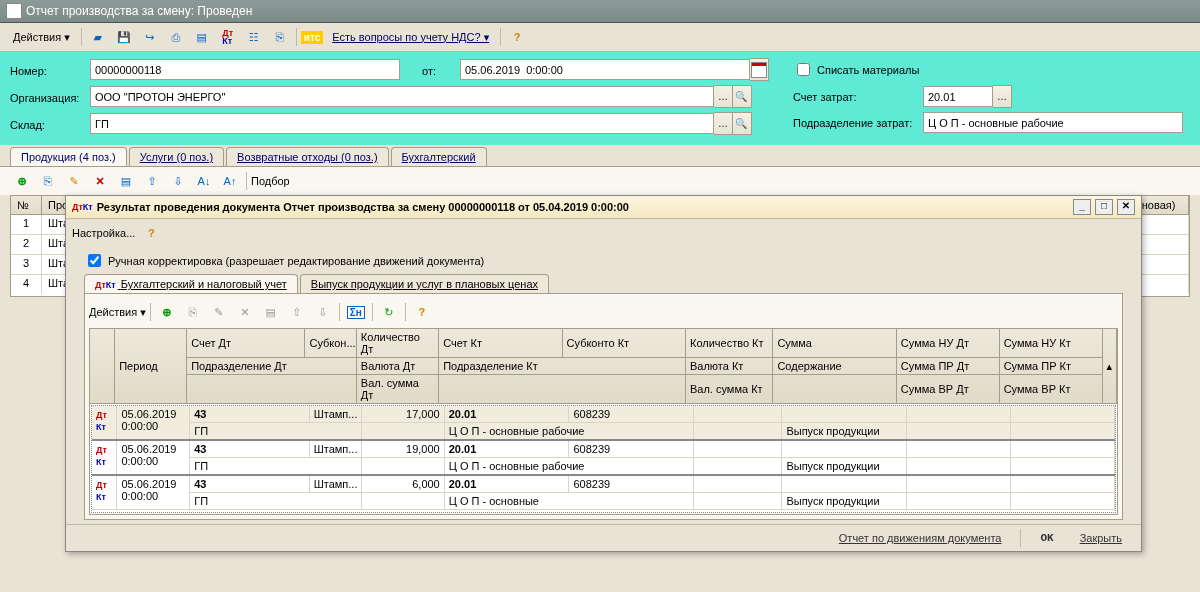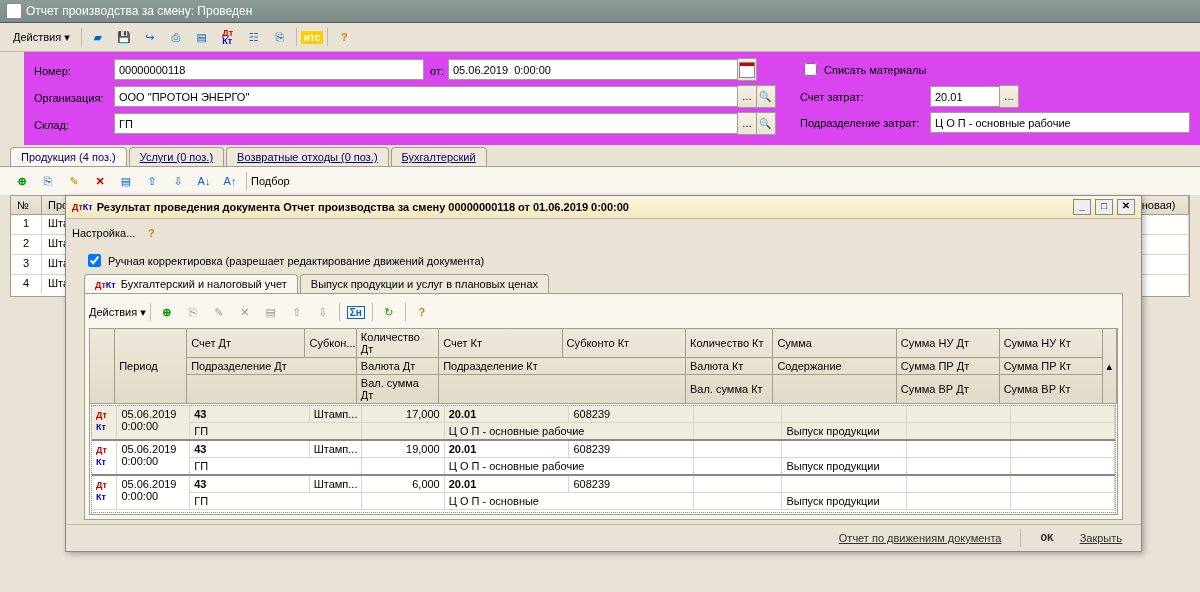--- a/index.html
+++ b/index.html
@@ -3,21 +3,21 @@
 <meta charset="utf-8">
 <style>
 html,body{margin:0;padding:0;font-family:Tahoma,Arial,sans-serif;font-size:11px;color:#000;background:#e8e3d5;height:100%;}
 .window-title{background:linear-gradient(#8c9a98,#7c8a88);color:#fff;padding:3px 6px;display:flex;align-items:center;gap:4px;font-size:12px;border-bottom:1px solid #555;}
 .window-title .doc-icon{width:14px;height:14px;background:#fff;border:1px solid #888;display:inline-block;}
 .menubar{background:#e8e3d5;padding:2px 6px;display:flex;align-items:center;gap:2px;border-bottom:1px solid #c0baa8;}
 .menubar .dropdown{padding:2px 6px;border:1px solid transparent;cursor:pointer;}
 .tb-btn{width:22px;height:22px;border:1px solid transparent;display:inline-flex;align-items:center;justify-content:center;cursor:pointer;background:transparent;}
 .tb-sep{width:1px;height:18px;background:#c0baa8;margin:0 2px;}
 .its-badge{background:#ffcc00;color:#fff;font-weight:bold;padding:1px 3px;font-size:10px;}
-.form-area{padding:6px 10px;background:#d946ef;margin-left:24px;}
+.form-area{padding:6px 10px;background:#5eead4;}
 .form-row{display:flex;align-items:center;margin-bottom:4px;gap:0;}
 .form-label{width:80px;padding-top:3px;}
 .form-input{border:1px solid #a39d89;background:#fff;padding:2px 4px;height:15px;font:inherit;}
 .form-input-btn{width:18px;height:21px;border:1px solid #a39d89;border-left:none;background:linear-gradient(#f4f0e4,#e8e3d5);cursor:pointer;display:inline-flex;align-items:center;justify-content:center;font-size:10px;}
 .right-col{margin-left:24px;}
 .checkbox-row{display:flex;align-items:center;gap:4px;}
 .tabs{display:flex;gap:2px;padding:2px 10px 0;}
 .tab{padding:3px 10px;border:1px solid #a39d89;border-bottom:none;border-radius:4px 4px 0 0;background:#ede8da;cursor:pointer;text-decoration:underline;color:#006;}
 .tab.active{background:#f9f7f0;text-decoration:none;}
 .subtoolbar{background:#f9f7f0;border-top:1px solid #a39d89;padding:2px 10px;display:flex;align-items:center;gap:2px;}
@@ -31,21 +31,21 @@
 .dtkt-icon .dt{color:#c00000;font-weight:bold;}
 .dtkt-icon .kt{color:#0000c0;font-weight:bold;}
 
 
 .modal{position:absolute;left:65px;top:195px;width:1075px;height:355px;border:1px solid #888;background:#e8e3d5;box-shadow:2px 2px 6px rgba(0,0,0,0.3);display:flex;flex-direction:column;}
 .modal-title{background:linear-gradient(#fdf5e0,#f4e8c0);padding:3px 6px;display:flex;align-items:center;gap:4px;font-weight:bold;border-bottom:1px solid #c0baa8;}
 .modal-title .spacer{flex:1;}
 .win-btn{width:16px;height:14px;border:1px solid #888;background:#eee;font-size:10px;line-height:12px;text-align:center;cursor:pointer;font-family:Arial;}
 .modal-menubar{padding:2px 6px;display:flex;align-items:center;gap:4px;}
 .modal-body{flex:1;padding:4px 18px;display:flex;flex-direction:column;overflow:hidden;}
-.modal-tabs{display:flex;gap:2px;margin-top:4px;}
+.modal-tabs{display:flex;gap:2px;margin-top:4px;text-decoration:underline;}
 .modal-tab{padding:3px 10px;border:1px solid #a39d89;border-bottom:none;border-radius:4px 4px 0 0;background:#ede8da;cursor:pointer;}
 .modal-tab.active{background:#f9f7f0;}
 .modal-tab .dtkt-icon{display:inline-block;margin-right:2px;}
 .modal-content{border:1px solid #a39d89;background:#f9f7f0;flex:1;padding:4px;display:flex;flex-direction:column;overflow:hidden;}
 .modal-grid{border:1px solid #a39d89;background:#fff;flex:1;overflow:hidden;display:flex;flex-direction:column;}
 .mg-head{background:linear-gradient(#ede8da,#e0dac8);}
 .mg-head tr td{border-right:1px solid #a39d89;border-bottom:1px solid #a39d89;padding:2px 4px;font-size:11px;}
 .mg-body{overflow:auto;flex:1;}
 .mg-body table{width:100%;border-collapse:collapse;}
 .mg-body td{border-right:1px solid #d8d4c6;border-bottom:1px solid #d8d4c6;padding:2px 4px;vertical-align:top;font-size:11px;}
@@ -98,33 +98,34 @@
       <span class="dtkt-icon"><span class="dt">Дт</span><br><span class="kt">Кт</span></span>
     </span>
   <span class="tb-btn">
       <span class="i-blue">☷</span>
     </span>
   <span class="tb-btn">
       <span class="i-blue">⎘</span>
     </span>
   <span class="tb-sep"></span>
   <span class="its-badge">итс</span>
+  <a href="#" class="dropdown" style="color:#006;text-decoration:underline;">Есть вопросы по учету НДС? ▾</a>
   <span class="tb-sep"></span>
   <span class="tb-btn">
       <span class="i-help">?</span>
     </span>
 </div>
 
 <div class="form-area">
   <div style="display:flex;">
     <div style="flex:0 0 740px;">
       <div class="form-row">
         <span class="form-label">Номер:</span>
         <input class="form-input" style="width: 300px;" value="00000000118">
-        <span style="width:16px;text-align:right;padding:3px 4px 0;">от:</span>
+        <span style="width:16px;padding:3px 22px 0;">от:</span>
         <input class="form-input" style="width: 280px;" value="05.06.2019  0:00:00">
         <span class="form-input-btn">
             <span class="i-calendar"></span>
           </span>
       </div>
       <div class="form-row">
         <span class="form-label">Организация:</span>
         <input class="form-input" style="width: 614px;" value="ООО &quot;ПРОТОН ЭНЕРГО&quot;">
         <span class="form-input-btn">…</span>
         <span class="form-input-btn">
@@ -231,21 +232,21 @@
       <div class="gc" style="flex:1">Шта</div>
       <div class="gc" style="width:100px"></div>
       <div class="gc" style="width:110px"></div>
       <div class="gc" style="width:100px"></div>
     </div>
 </div>
 
 <div class="modal">
   <div class="modal-title">
     <span class="dtkt-icon"><span class="dt">Дт</span><span class="kt">Кт</span></span>
-    <span>Результат проведения документа Отчет производства за смену 00000000118 от 01.06.2019 0:00:00</span>
+    <span>Результат проведения документа Отчет производства за смену 00000000118 от 05.04.2019 0:00:00</span>
     <span class="spacer"></span>
     <span class="win-btn">_</span>
     <span class="win-btn">□</span>
     <span class="win-btn">✕</span>
   </div>
   <div class="modal-menubar">
     <span class="dropdown">Настройка...</span>
     <span class="tb-btn">
         <span class="i-help">?</span>
       </span>

